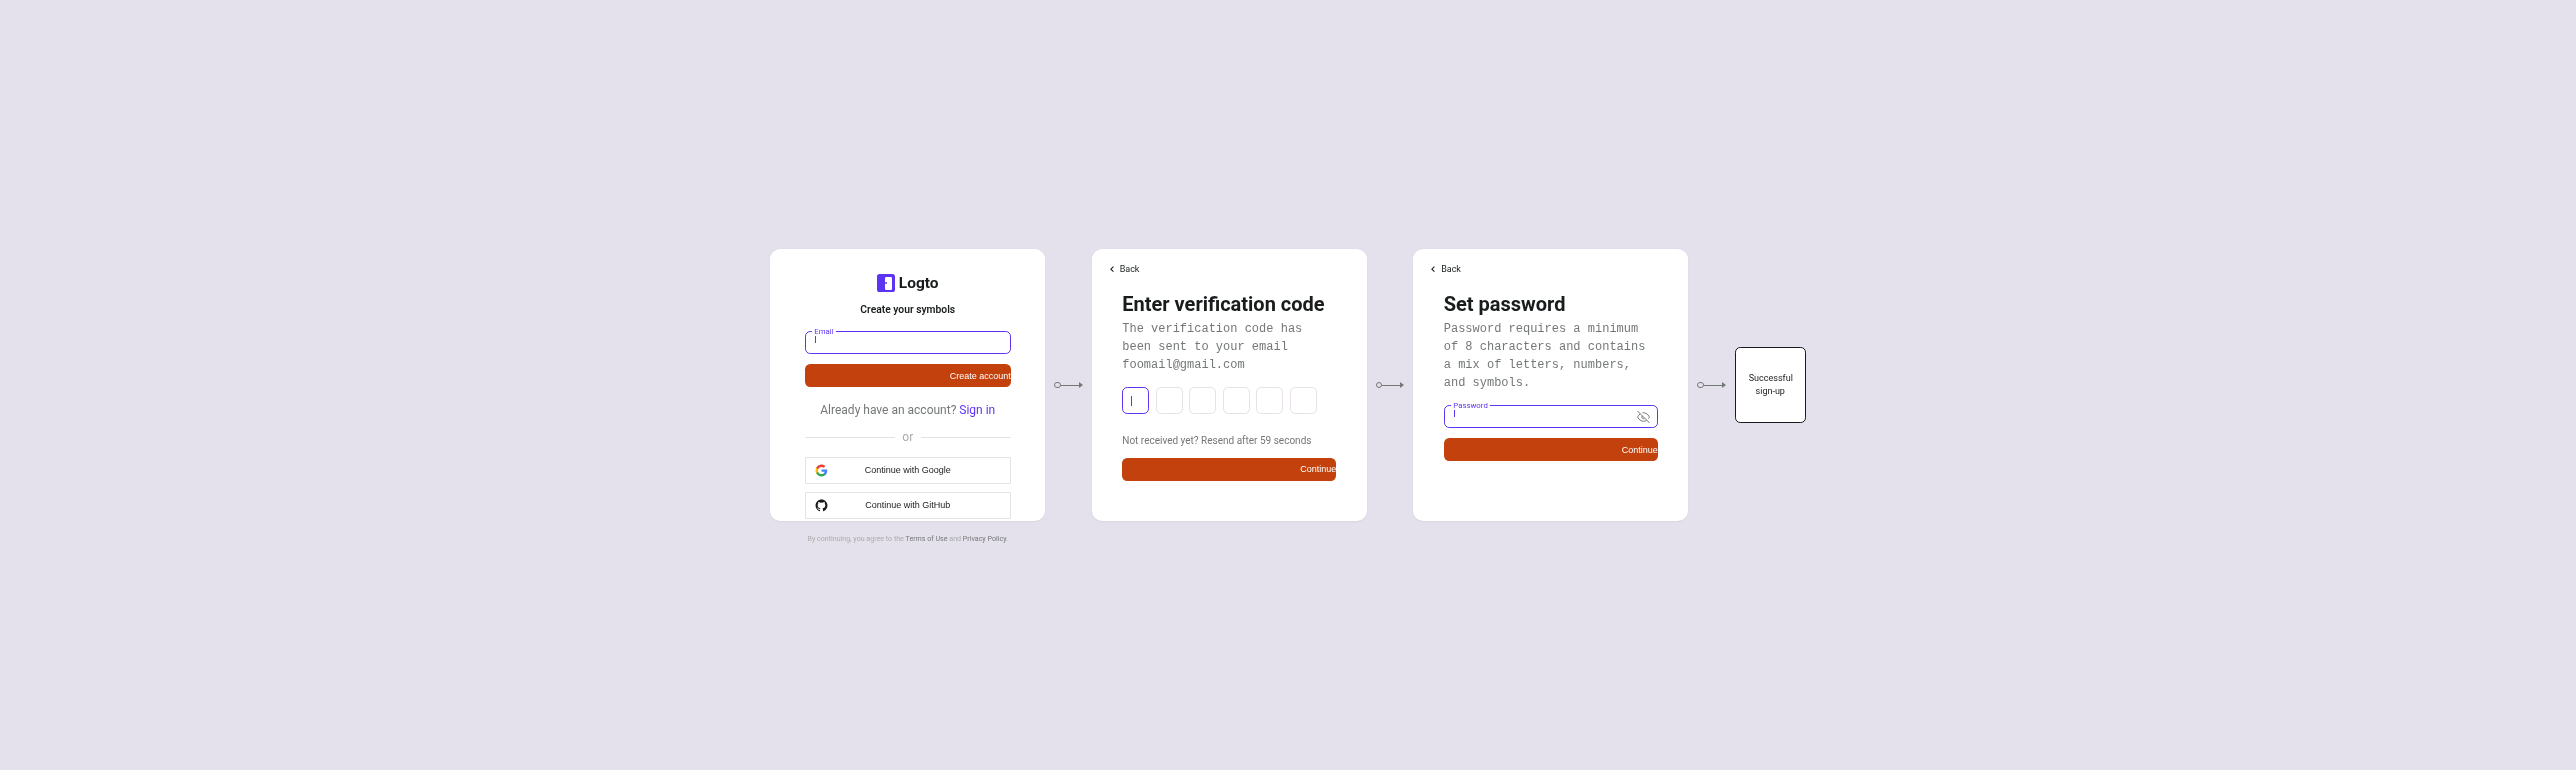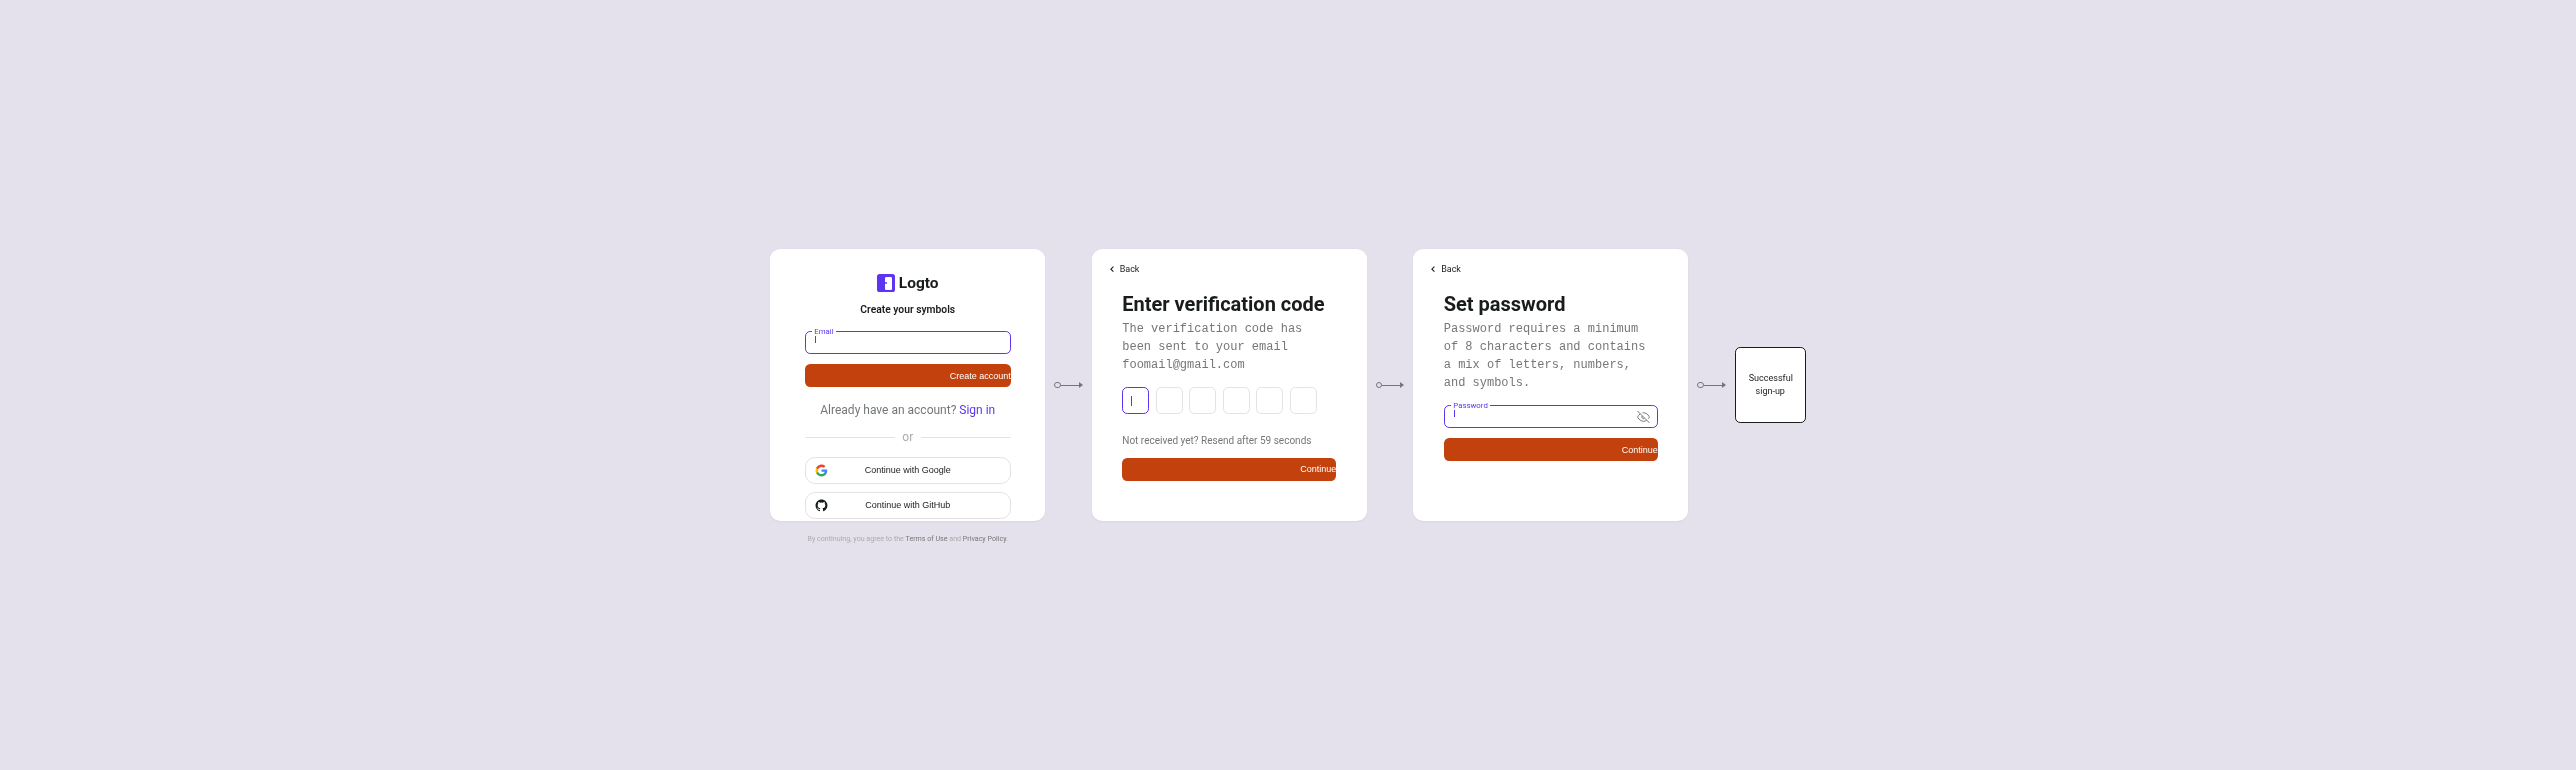--- a/index.html
+++ b/index.html
@@ -157,21 +157,21 @@
       background: #e5e1e6;
     }
     .divider-text {
       font-size: 12px;
       color: #a9acac;
     }
     .social-btn {
       width: 100%;
       height: 27px;
       border: 0.6px solid #e5e1e6;
-      border-radius: 10px;
+      border-radius: 1px;
       background: #fff;
       display: flex;
       align-items: center;
       justify-content: center;
       gap: 6.5px;
       font-size: 9px;
       color: #191c1d;
       cursor: pointer;
       margin-bottom: 7.8px;
       position: relative;

